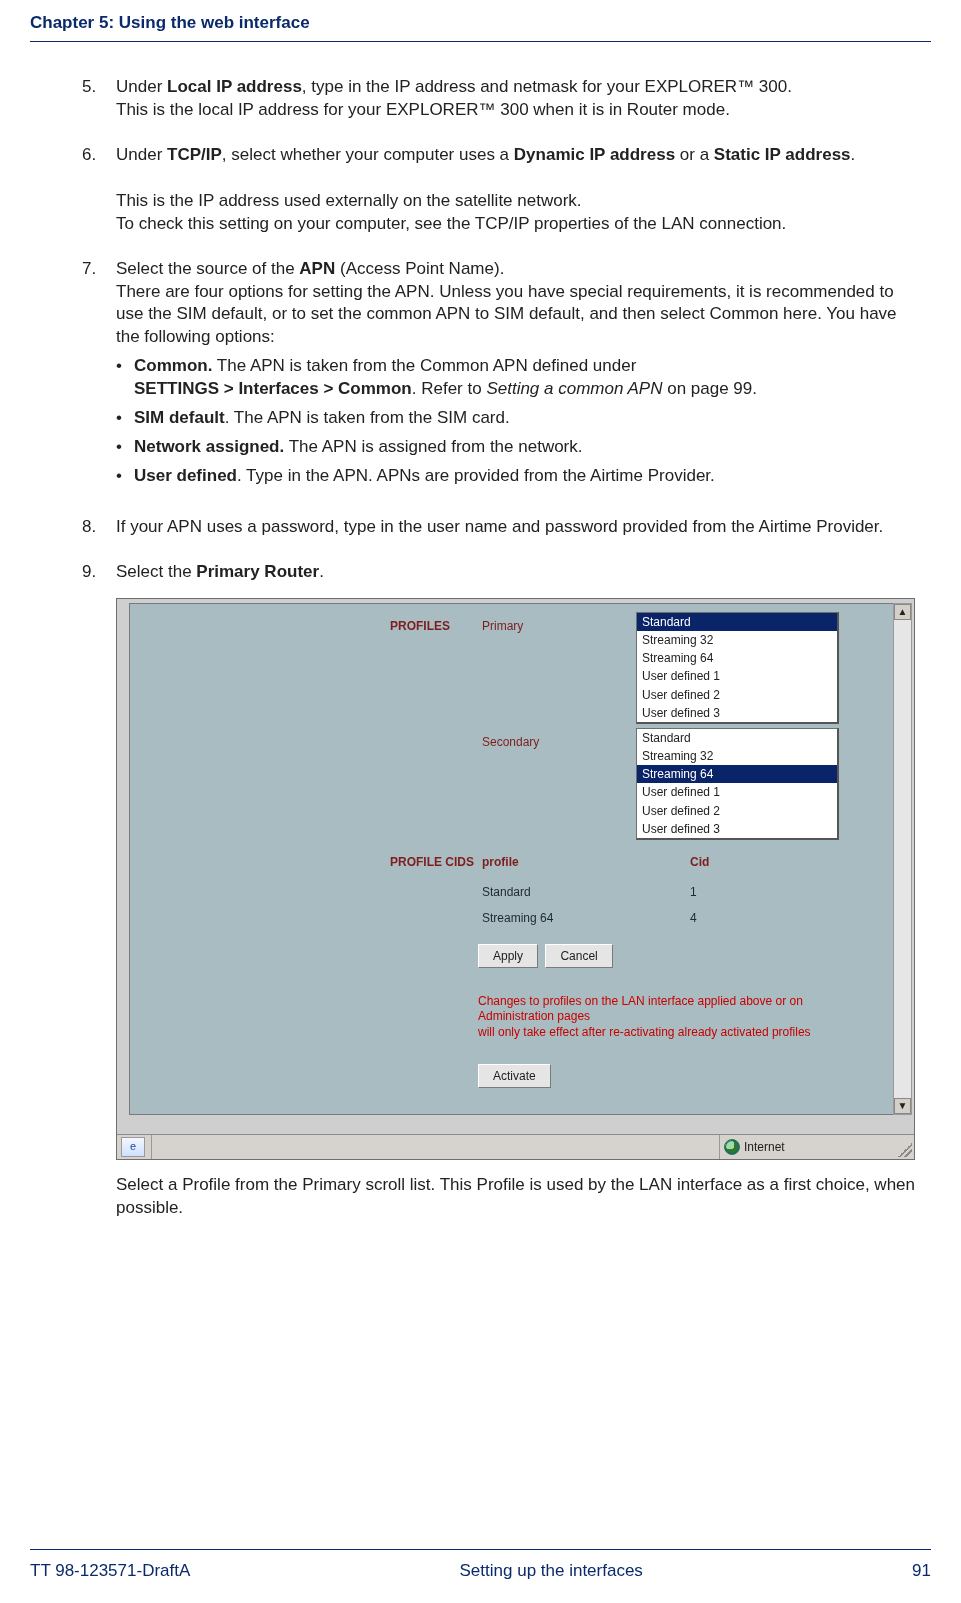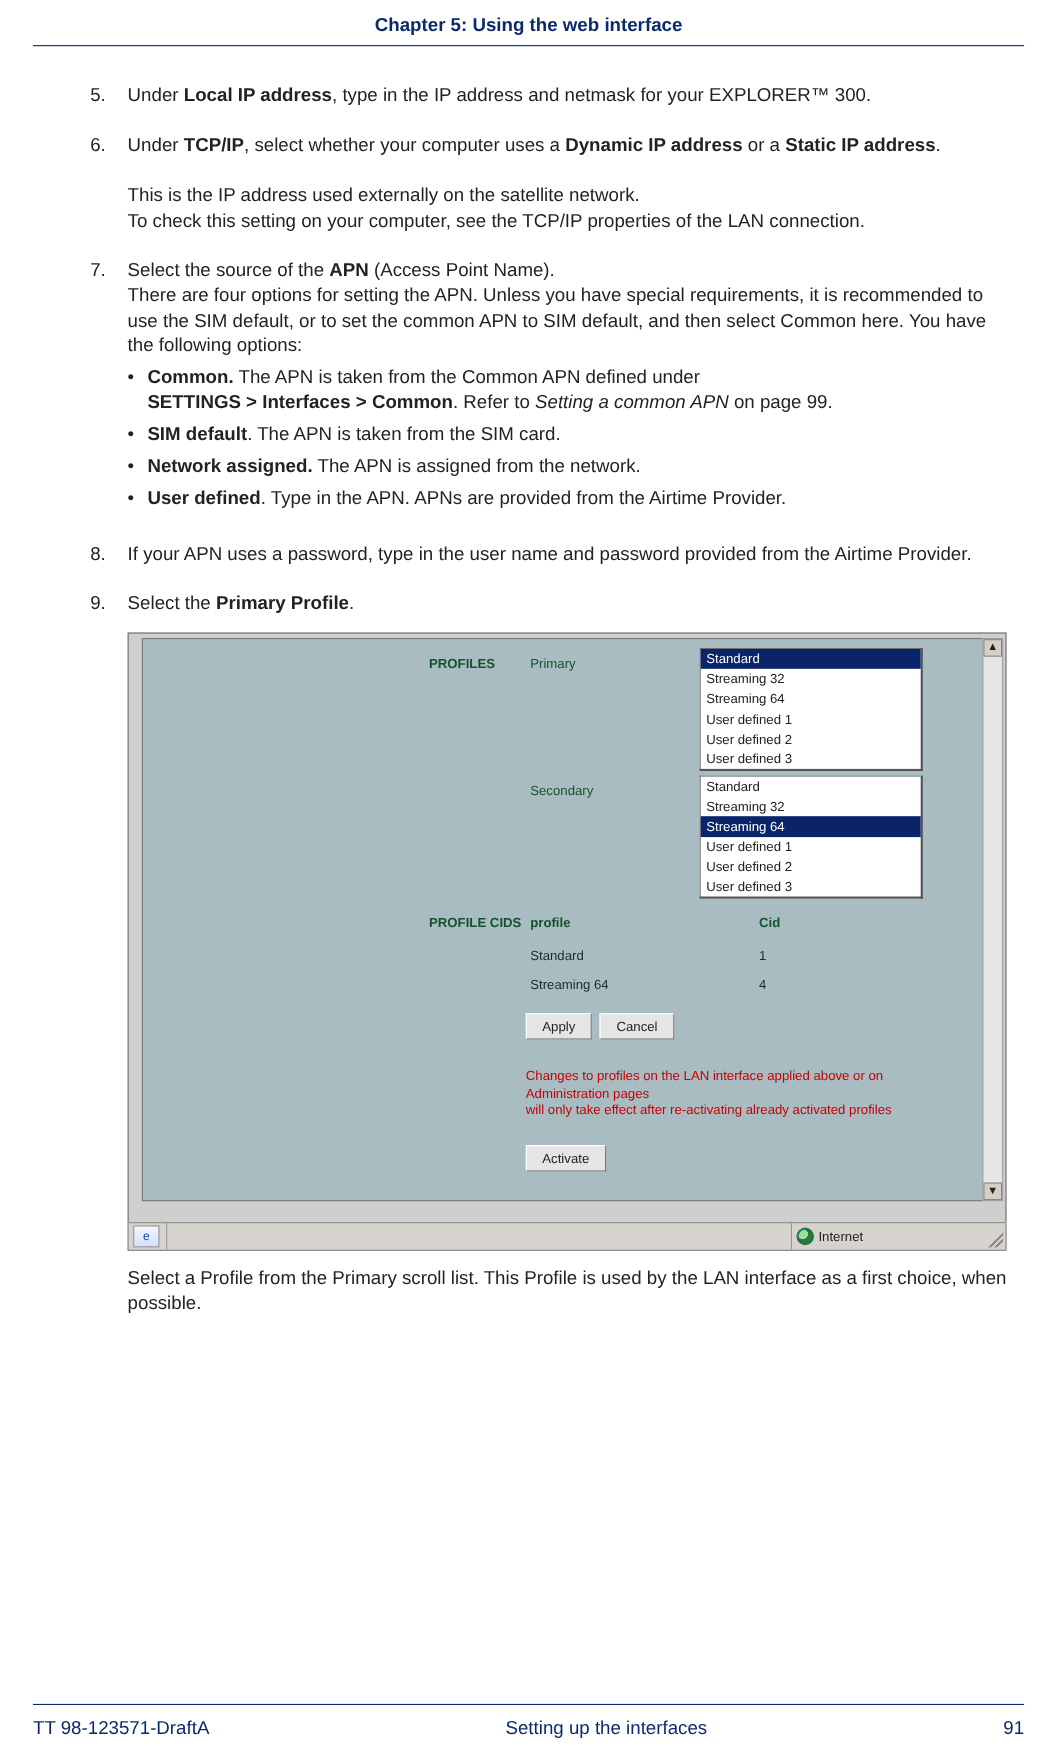--- a/index.html
+++ b/index.html
@@ -13,21 +13,21 @@
     line-height: 1.35;
   }
   .page {
     box-sizing: border-box;
     width: 961px;
     min-height: 1603px;
     padding: 0 30px 20px 30px;
     position: relative;
   }
   .running-head {
-    text-align: center;
+    text-align: left;
     color: #0a2a6b;
     font-weight: 600;
     font-size: 17px;
     padding: 12px 0 6px 0;
   }
   hr.head-rule {
     border: none;
     border-top: 1.5px solid #0a2a6b;
     margin: 0 0 34px 0;
   }
@@ -99,21 +99,21 @@
     box-sizing: border-box;
     text-align: center;
     font-size: 10px;
     line-height: 14px;
   }
   .vscroll .arrow.up { position:absolute; left:0; right:0; top:0; }
   .vscroll .arrow.down { position:absolute; left:0; right:0; bottom:0; }
   .section-label {
     position: absolute;
     font-weight: 700;
-    color: #14532d;
+    color: #7f1d1d;
     font-size: 12px;
   }
   .lbl-profiles { left: 260px; top: 14px; }
   .lbl-primary  { left: 352px; top: 14px; font-weight: 400; }
   .lbl-secondary{ left: 352px; top: 130px; font-weight: 400; }
   .lbl-cids     { left: 260px; top: 250px; }
   .lbl-profile  { left: 352px; top: 250px; font-weight: 700; }
   .lbl-cid      { left: 560px; top: 250px; font-weight: 700; }
   .listbox {
     position: absolute;
@@ -236,20 +236,21 @@
 <div class="page">
   <div class="running-head">Chapter 5: Using the web interface</div>
   <hr class="head-rule">
 
   <div class="content">
 
     <div class="step">
       <div class="num">5.</div>
       <div class="body">
         <span>Under </span><b>Local IP address</b><span>, type in the IP address and netmask for your EXPLORER™ 300.</span><br>
+        <span>This is the local IP address for your EXPLORER™ 300 when it is in Router mode.</span>
       </div>
     </div>
 
     <div class="step">
       <div class="num">6.</div>
       <div class="body">
         <span>Under </span><b>TCP/IP</b><span>, select whether your computer uses a </span><b>Dynamic IP address</b><span> or a </span><b>Static IP address</b><span>.</span><br>
         <br>
         <span>This is the IP address used externally on the satellite network.</span><br>
         <span>To check this setting on your computer, see the TCP/IP properties of the LAN connection.</span>
@@ -292,21 +293,21 @@
     </div>
 
     <div class="step">
       <div class="num">8.</div>
       <div class="body">If your APN uses a password, type in the user name and password provided from the Airtime Provider.</div>
     </div>
 
     <div class="step" style="margin-bottom:10px;">
       <div class="num">9.</div>
       <div class="body">
-        <span>Select the </span><b>Primary Profile</b><span>.</span>
+        <span>Select the </span><b>Primary Router</b><span>.</span>
       </div>
     </div>
 
     <div style="margin-left:34px;">
       <div class="figure">
         <div class="inner">
           <div class="section-label lbl-profiles">PROFILES</div>
           <div class="section-label lbl-primary">Primary</div>
           <div class="section-label lbl-secondary">Secondary</div>
           <div class="section-label lbl-cids">PROFILE CIDS</div>

